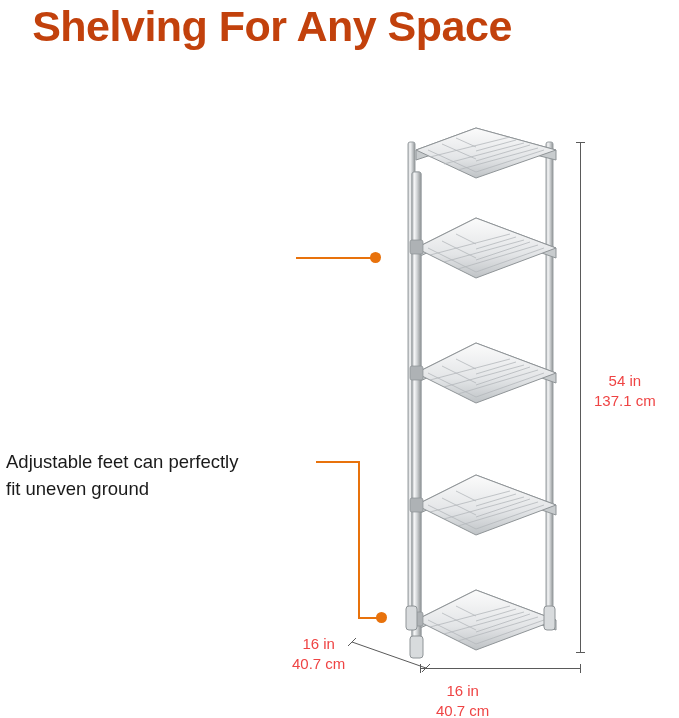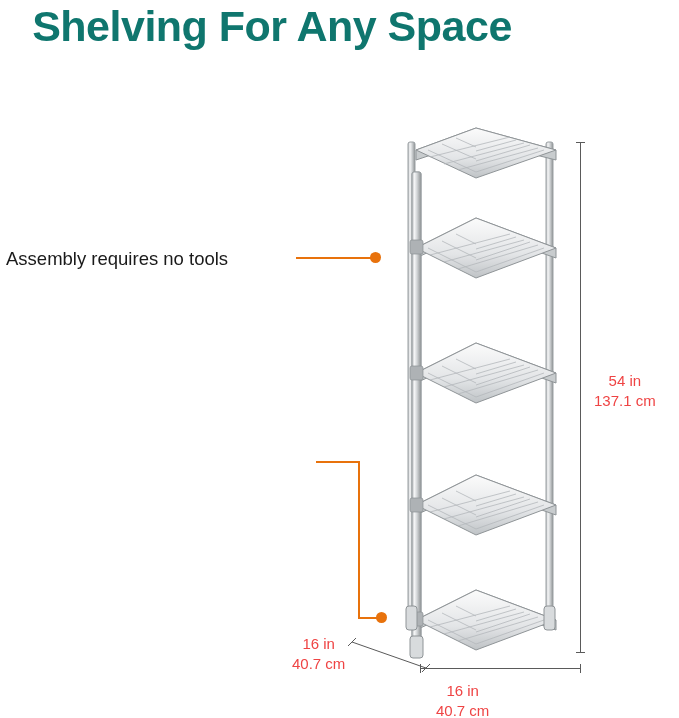--- a/index.html
+++ b/index.html
@@ -24,21 +24,21 @@
   
   .title {
     position: absolute;
     left: 0;
     top: 2px;
     width: 544px;
     text-align: center;
     font-size: 43px;
     font-weight: bold;
     letter-spacing: -0.5px;
-    color: #0f766e;
+    color: #c2410c;
     white-space: nowrap;
   }
 
   
   .callout {
     position: absolute;
     font-size: 18.5px;
     color: #1a1a1a;
     line-height: 1.45;
     white-space: pre-line;
@@ -223,24 +223,25 @@
       </g>
 
       <g>
         <rect x="50" y="516" width="13" height="22" rx="3" fill="#d8dbdd" stroke="#8f9497" stroke-width="1"></rect>
         <rect x="46" y="486" width="11" height="24" rx="3" fill="#d8dbdd" stroke="#8f9497" stroke-width="1"></rect>
         <rect x="184" y="486" width="11" height="24" rx="3" fill="#d8dbdd" stroke="#8f9497" stroke-width="1"></rect>
       </g>
     </svg>
   </div>
 
-  <div class="callout callout-1">Assembly requires no tools</div>
   <div class="leader leader-h" style="left:296px; top:257px; width:78px;"></div>
   <div class="dot" style="left:370px; top:252px;"></div>
 
+  <div class="callout callout-2">Adjustable feet can perfectly
+fit uneven ground</div>
   <div class="leader leader-h" style="left:316px; top:461px; width:44px;"></div>
   <div class="leader leader-v" style="left:358px; top:461px; height:158px;"></div>
   <div class="leader leader-h" style="left:358px; top:617px; width:22px;"></div>
   <div class="dot" style="left:376px; top:612px;"></div>
 
   <div class="dim-line dim-v" style="left:580px; top:142px; height:510px;"></div>
   <div class="tick tick-h" style="left:576px; top:142px;"></div>
   <div class="tick tick-h" style="left:576px; top:652px;"></div>
   <div class="dim-label dim-right">54 in
 137.1 cm</div>

